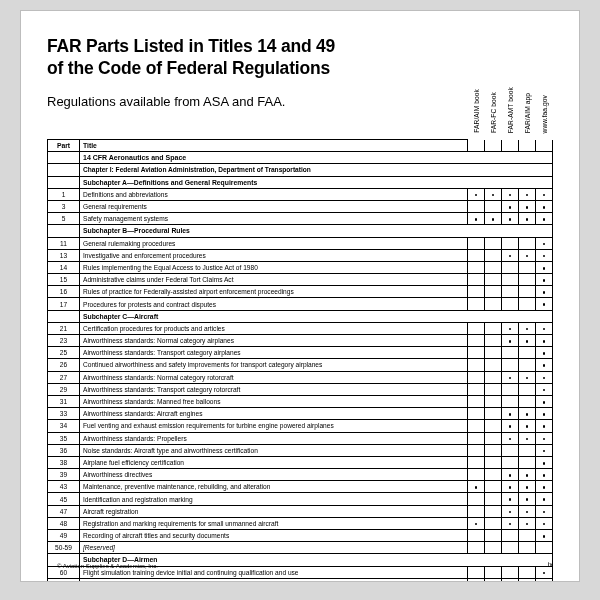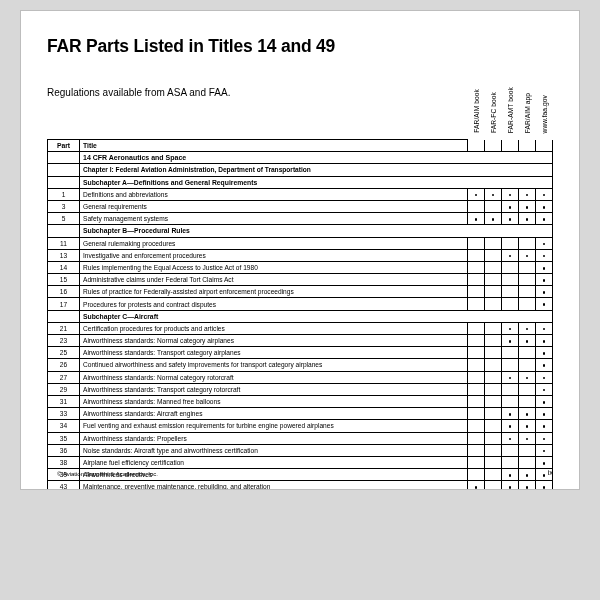--- a/index.html
+++ b/index.html
@@ -10,41 +10,41 @@
   body {
     width: 600px;
     height: 600px;
     font-family: "Liberation Sans", sans-serif;
     display: flex;
     align-items: flex-start;
     justify-content: center;
   }
   .page {
     width: 560px;
-    height: 480px;
+    height: 572px;
     margin-top: 10px;
     background: #ffffff;
     border: 1px solid #bdbdbd;
     box-sizing: border-box;
     padding: 18px 26px 10px 26px;
     position: relative;
     overflow: hidden;
   }
   .title {
     font-size: 17.5px;
     font-weight: bold;
     color: #000;
     line-height: 1.28;
     letter-spacing: -0.2px;
     margin: 6px 0 0 0;
     width: 330px;
   }
   .subtitle {
-    font-size: 10px;
-    margin-top: 30px;
+    font-size: 13px;
+    margin-top: 14px;
     margin-bottom: 4px;
     color: #000;
   }
   .head-area {
     position: relative;
     height: 104px;
   }
   
   .vheads {
     position: absolute;
@@ -128,20 +128,21 @@
   .folio { font-size: 7.5px; }
 </style>
 </head>
 <body>
 
 <div class="page">
 
   <div class="head-area">
     <h1 class="title">
       <span>FAR Parts Listed in Titles 14 and 49</span><br>
+      <span>of the Code of Federal Regulations</span>
     </h1>
     <div class="subtitle">Regulations available from ASA and FAA.</div>
     <div class="vheads">
       <div class="vhead">
           <span>FAR/AIM book</span>
         </div>
       <div class="vhead">
           <span>FAR-FC book</span>
         </div>
       <div class="vhead">

